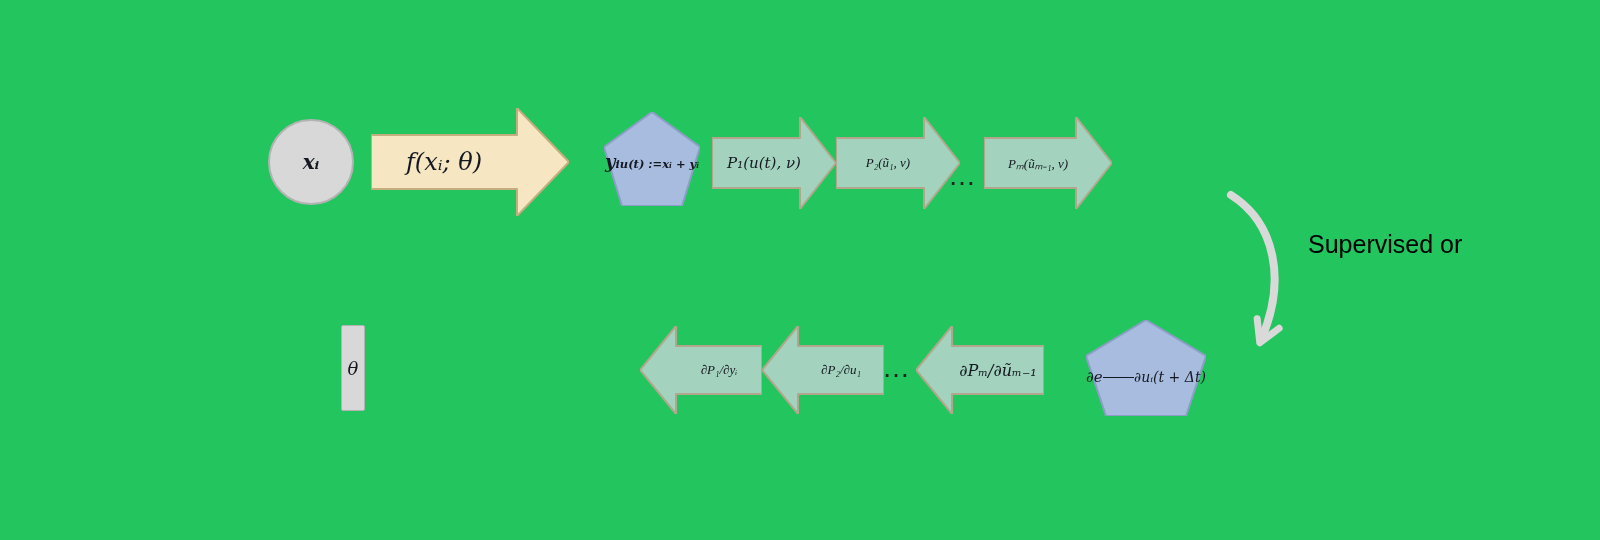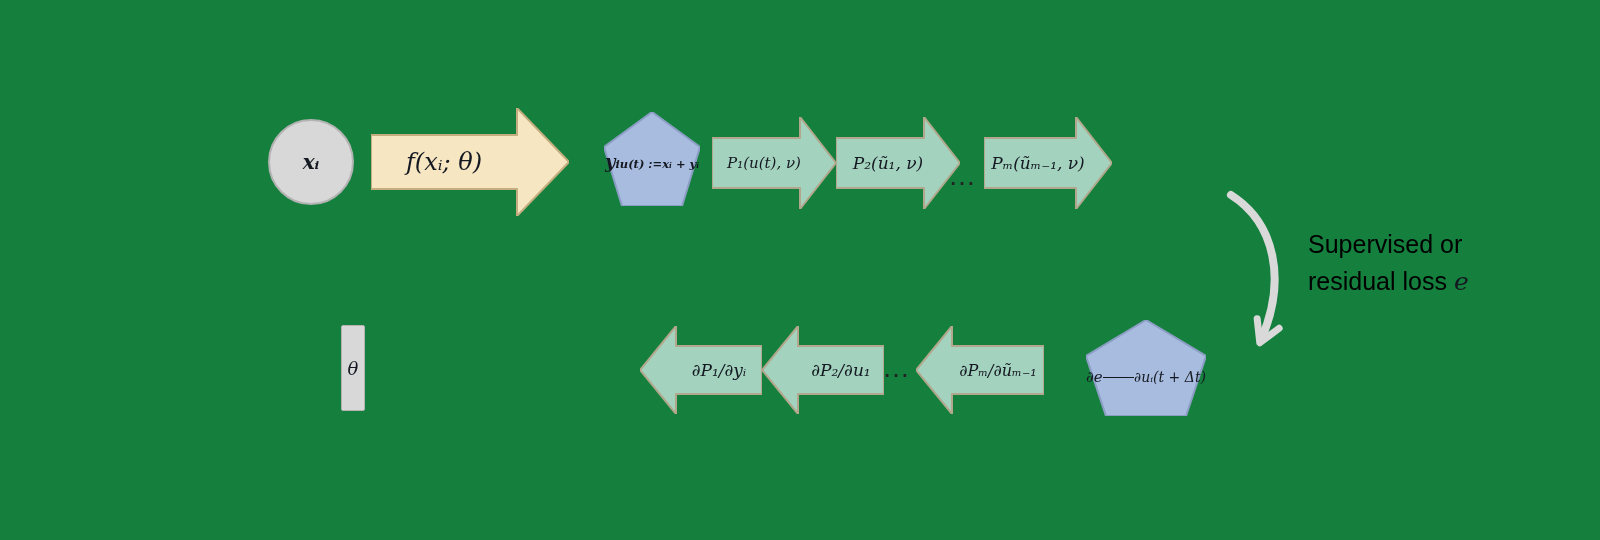--- a/index.html
+++ b/index.html
@@ -1,29 +1,29 @@
 <!DOCTYPE html>
 <html style="--network_fill: #f7e6c2; --network_stroke: #c4ad7e; --process_fill: #a3d2be; --process_stroke: #b2a78c; --state_fill: #a8bcdf; --state_stroke: #8d9ec6; --node_fill: #d8d8d8; --node_stroke: #b3b3b3; --flow_arrow: #d9d9d9; --text: #141821;"><head>
 <meta charset="utf-8">
 <style>
   html,body{margin:0;padding:0;background:#ffffff;}
-  .canvas{position:relative;width:1600px;height:540px;background:#15803d;overflow:hidden;
+  .canvas{position:relative;width:1600px;height:540px;background:#22c55e;overflow:hidden;
           font-family:"Liberation Sans","DejaVu Sans",sans-serif;}
   .shape{position:absolute;}
   .shape svg{position:absolute;left:0;top:0;display:block;}
   .label{position:absolute;inset:0;display:flex;align-items:center;justify-content:center;
          pointer-events:none;white-space:nowrap;}
   .label.col{flex-direction:row;}
   .math{font-family:"DejaVu Serif","DejaVu Sans",serif;font-style:italic;color:var(--text,#141821);}
   .bold{font-weight:bold;}
   .fs11{font-size:11.5px;line-height:1.3;}
   .fs14{font-size:14px;}
   .fs15{font-size:15px;}
   .fs16{font-size:16px;}
-  .fs17{font-size:17px;}
+  .fs17{font-size:13px;font-family:Liberation Serif, serif;}
   .fs18{font-size:18px;}
   .fs20{font-size:20px;}
   .fs24{font-size:24px;}
   .pr52{padding-right:52px;}
   .pr36{padding-right:20px;}
   .pl36{padding-left:36px;}
   .pl54{padding-left:54px;}
   .net-shape{fill:var(--network_fill,#f7e6c2);stroke:var(--network_stroke,#c4ad7e);stroke-width:2;stroke-linejoin:round;}
   .proc-shape{fill:var(--process_fill,#a3d2be);stroke:var(--process_stroke,#b2a78c);stroke-width:2;stroke-linejoin:round;}
   .state-shape{fill:var(--state_fill,#a8bcdf);stroke:var(--state_stroke,#8d9ec6);stroke-width:2;stroke-linejoin:round;}
@@ -100,24 +100,20 @@
     <defs>
       <marker id="ah" markerUnits="userSpaceOnUse" markerWidth="34" markerHeight="34" viewBox="0 0 34 34" refX="24" refY="17" orient="auto">
         <path d="M6,5 L27,17 L6,29" fill="none" stroke="var(--flow_arrow,#d9d9d9)" stroke-width="7" stroke-linecap="round" stroke-linejoin="round"></path>
       </marker>
     </defs>
     <path d="M 16 10 C 60 38, 72 95, 46 155" fill="none" stroke="var(--flow_arrow,#d9d9d9)" stroke-width="8" stroke-linecap="round" marker-end="url(#ah)"></path>
   </svg>
 
   <div class="loss-text" style="left:1308px;top:226px">
     <div><span>Supervised or</span></div>
-    <div>
-      <span>residual loss</span>
-      <span class="math">e</span>
-    </div>
   </div>
 
   <div class="shape" style="left:1086px;top:320px;width:120px;height:96px">
     <svg width="120" height="96" viewBox="0 0 120 96">
       <polygon class="state-shape" points="60,0 120,36 100,96 20,96 0,36"></polygon>
     </svg>
     <div class="label col" style="padding-top:18px">
       <span class="math fs15">∂e</span>
       <span class="fracline"></span>
       <span class="math fs14">∂uᵢ(t + Δt)</span>

